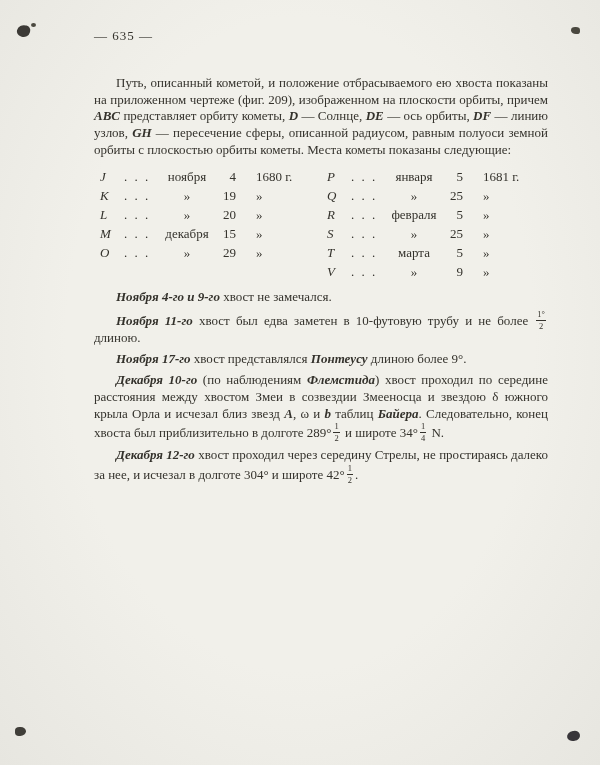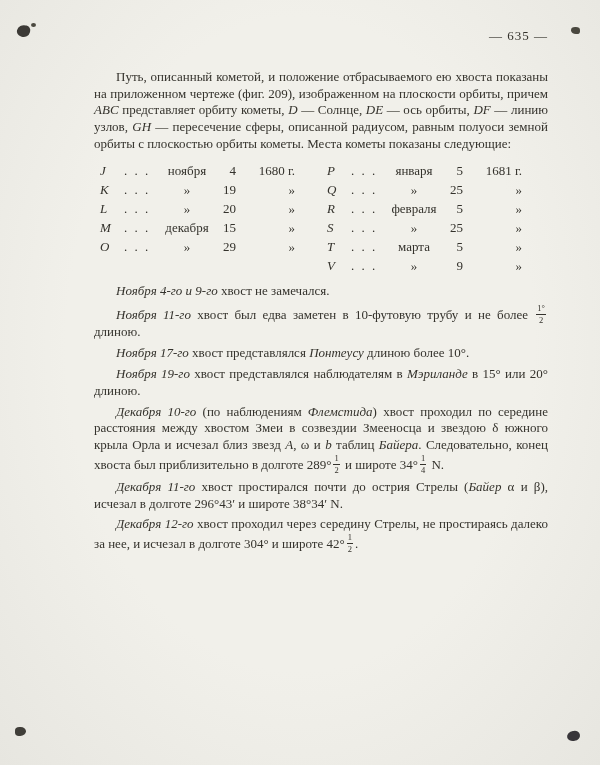--- a/index.html
+++ b/index.html
@@ -13,39 +13,39 @@
     overflow: hidden;
   }
   .page {
     position: absolute; inset: 0;
     background: radial-gradient(ellipse at 50% 45%, #f1f0ea 55%, #e7e6e0 100%);
   }
   .textblock {
     position: absolute; left: 94px; top: 28px; width: 454px;
     font-size: 13px; line-height: 16.8px; text-align: justify;
   }
-  .pagenum { text-align: right; margin: 0 0 24px; letter-spacing: 1px; }
+  .pagenum { text-align: left; margin: 0 0 30px; letter-spacing: 1px; }
   p { margin: 0 0 4px; text-indent: 22px; }
   p.noindent { text-indent: 0; }
-  .it { font-style: italic; }
+  .it { font-style: italic; font-weight: bold; }
   .frac {
     display: inline-block; vertical-align: -0.5em; text-align: center;
     font-size: 8.5px; line-height: 1.05; margin: 0 2px; font-style: normal;
     text-indent: 0;
   }
   .frac .num { display: block; border-bottom: 1px solid #34322c; padding: 0 1px 1px; }
   .frac .den { display: block; padding-top: 1px; }
   .comet-table { display: flex; margin: 8px 0; text-indent: 0; }
   .tcol { flex: 1; padding-left: 6px; }
   .trow { display: flex; line-height: 19px; }
   .tletter { width: 24px; font-style: italic; }
   .tdots { width: 34px; letter-spacing: 2px; }
   .tmonth { width: 58px; text-align: center; }
   .tday { width: 20px; text-align: right; }
-  .tyear { width: 50px; text-align: right; margin-left: 9px; }
+  .tyear { width: 50px; text-align: left; margin-left: 20px; }
   .artifact { position: absolute; }
   .a1 { left: 17px; top: 25px; width: 13px; height: 12px; background: #3c3a36; border-radius: 60% 40% 55% 45%; transform: rotate(15deg); }
   .a1b { left: 31px; top: 23px; width: 5px; height: 4px; background: #4a483f; border-radius: 50%; }
   .a2 { left: 571px; top: 27px; width: 9px; height: 7px; background: #4a483f; border-radius: 50% 50% 40% 60%; }
   .a3 { left: 15px; top: 727px; width: 11px; height: 9px; background: #403e39; border-radius: 45% 55% 60% 40%; }
   .a4 { left: 567px; top: 731px; width: 13px; height: 10px; background: #38363a; border-radius: 55% 45% 50% 50%; transform: rotate(-10deg); }
 </style>
 </head>
 <body>
 
@@ -146,25 +146,23 @@
             <span class="tyear">»</span>
           </div>
         </div>
     </div>
 
 
     <p><span class="it">Ноября 4-го и 9-го</span><span> хвост не замечался.</span></p>
 
     <p><span class="it">Ноября 11-го</span><span> хвост был едва заметен в 10-футовую трубу и не более </span><span class="frac"><span class="num">1°</span><span class="den">2</span></span><span> длиною.</span></p>
 
-    <p><span class="it">Ноября 17-го</span><span> хвост представлялся </span><span class="it">Понтеусу</span><span> длиною более 10°.</span></p>
+    <p><span class="it">Ноября 17-го</span><span> хвост представлялся </span><span class="it">Понтеусу</span><span> длиною более 9°.</span></p>
 
 
-    <p><span class="it">Ноября 19-го</span><span> хвост представлялся наблюдателям в </span><span class="it">Мэриланде</span><span> в 15° или 20° длиною.</span></p>
 
     <p><span class="it">Декабря 10-го</span><span> (по наблюдениям </span><span class="it">Флемстида</span><span>) хвост проходил по середине расстояния между хвостом Змеи в созвездии Змееносца и звездою δ южного крыла Орла и исчезал близ звезд </span><span class="it">A</span><span>, ω и </span><span class="it">b</span><span> таблиц </span><span class="it">Байера</span><span>. Следовательно, конец хвоста был приблизительно в долготе 289°</span><span class="frac"><span class="num">1</span><span class="den">2</span></span><span> и широте 34°</span><span class="frac"><span class="num">1</span><span class="den">4</span></span><span> N.</span></p>
 
-    <p><span class="it">Декабря 11-го</span><span> хвост простирался почти до острия Стрелы (</span><span class="it">Байер</span><span> α и β), исчезал в долготе 296°43′ и широте 38°34′ N.</span></p>
 
     <p><span class="it">Декабря 12-го</span><span> хвост проходил через середину Стрелы, не простираясь далеко за нее, и исчезал в долготе 304° и широте 42°</span><span class="frac"><span class="num">1</span><span class="den">2</span></span><span>.</span></p>
 
   </div>
 </div>
 
 </body></html>

